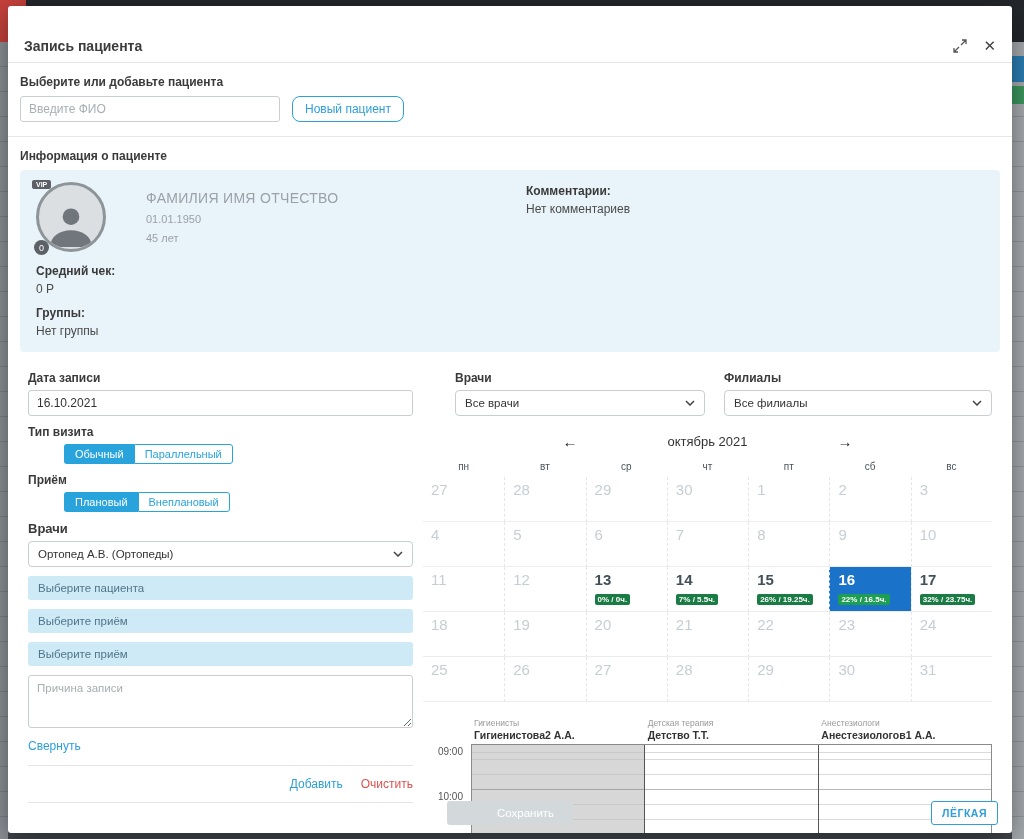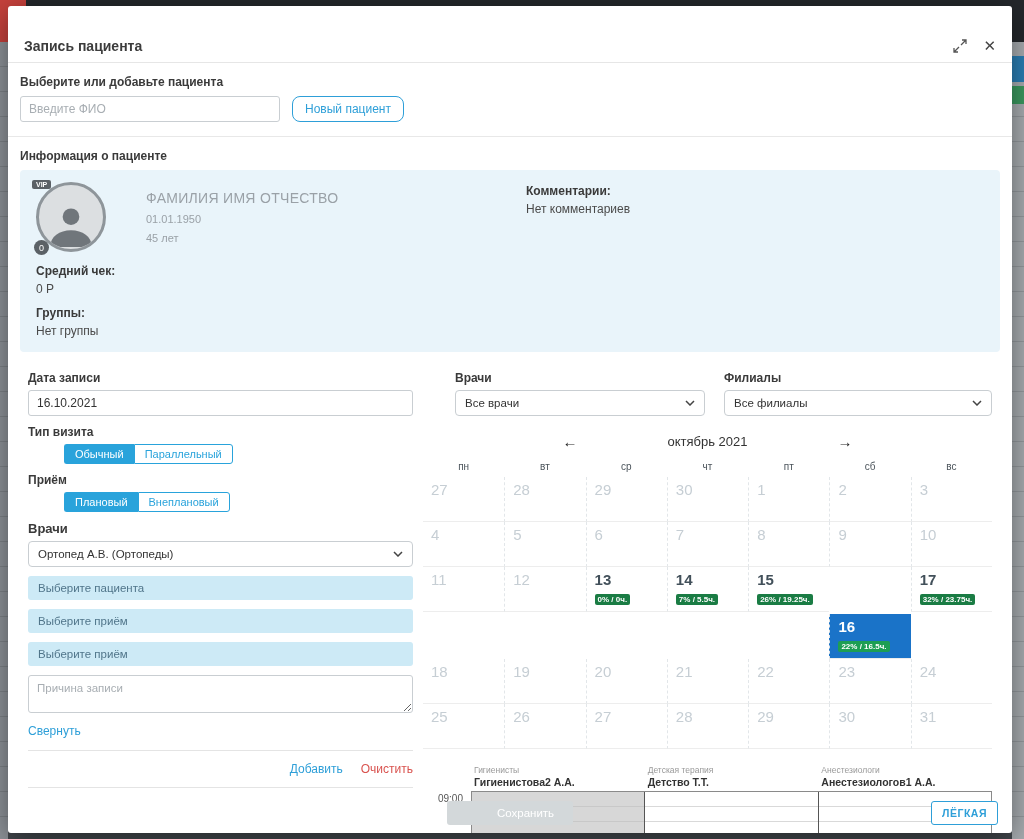--- a/index.html
+++ b/index.html
@@ -66,21 +66,21 @@
     color:#29a3db;font-family:inherit;cursor:pointer;}
   .seg-btn:first-child{border-radius:3px 0 0 3px;border-right:none;}
   .seg-btn:last-child{border-radius:0 3px 3px 0;}
   .seg-btn.active{background:#29a3db;color:#fff;}
 
   .select{height:26px;border:1px solid #c9ced2;border-radius:4px;display:flex;align-items:center;
     justify-content:space-between;padding:0 9px;font-size:11.5px;color:#333;background:#fff;cursor:pointer;}
   .select.full{width:100%;margin-bottom:9px;}
   .pill{height:24px;line-height:24px;background:#cdeaf6;color:#50758a;font-size:11.5px;
     border-radius:3px;padding:0 10px;margin-bottom:9px;cursor:pointer;}
-  .reason{width:100%;height:38px;border:1px solid #c9ced2;border-radius:3px;padding:6px 8px;
+  .reason{width:100%;height:53px;border:1px solid #c9ced2;border-radius:3px;padding:6px 8px;
     font-size:11.5px;font-family:inherit;color:#333;resize:both;margin-bottom:8px;display:block;}
   .reason::placeholder{color:#a8aeb3;}
   .link{font-size:12px;color:#2e9fd8;cursor:pointer;text-decoration:none;display:inline-block;}
   .link.red{color:#d9534f;}
   .hr{border-top:1px solid #e4e4e4;margin:11px 0;}
   .links-row{display:flex;justify-content:flex-end;gap:18px;}
 
   .filters-row{display:flex;justify-content:space-between;margin-left:32px;}
   .f1{width:250px;flex:none;}
   .f2{width:268px;flex:none;}
@@ -92,21 +92,21 @@
   .cal-wd{font-size:10px;color:#4b545b;text-align:center;padding:5px 0;}
   .cal-grid{display:grid;grid-template-columns:repeat(7,1fr);}
   .cal-cell{height:45px;padding:4px 2px 0 8px;border-bottom:1px solid #ededed;
     border-left:1px dashed #e2e6e9;overflow:hidden;cursor:pointer;}
   .cal-cell:nth-child(7n+1){border-left:none;}
   .cal-num{font-size:15px;font-weight:bold;color:#42505a;line-height:17px;}
   .cal-cell.muted{cursor:default;}
   .cal-cell.muted .cal-num{color:#c6ced4;font-weight:normal;}
   .cal-badge{display:inline-block;background:#1a7c44;color:#fff;font-size:8px;font-weight:bold;
     padding:1px 3px;border-radius:2px;margin-top:2px;white-space:nowrap;}
-  .cal-cell.sel{background:#1a73c8;margin-top:47px;}
+  .cal-cell.sel{background:#1a73c8;}
   .cal-cell.sel .cal-num{color:#fff;}
   .cal-cell.sel .cal-badge{background:#1d9e53;}
 
   .schedule{display:flex;margin-top:16px;}
   .sch-times{width:48px;position:relative;margin-top:26px;flex:none;}
   .sch-time{position:absolute;right:8px;font-size:10px;color:#555;}
   .sch-main{flex:1;min-width:0;}
   .sch-headers{display:flex;height:26px;}
   .sch-head{flex:1;padding:0 3px;overflow:hidden;}
   .sch-group{font-size:8.5px;color:#999;line-height:11px;white-space:nowrap;}

